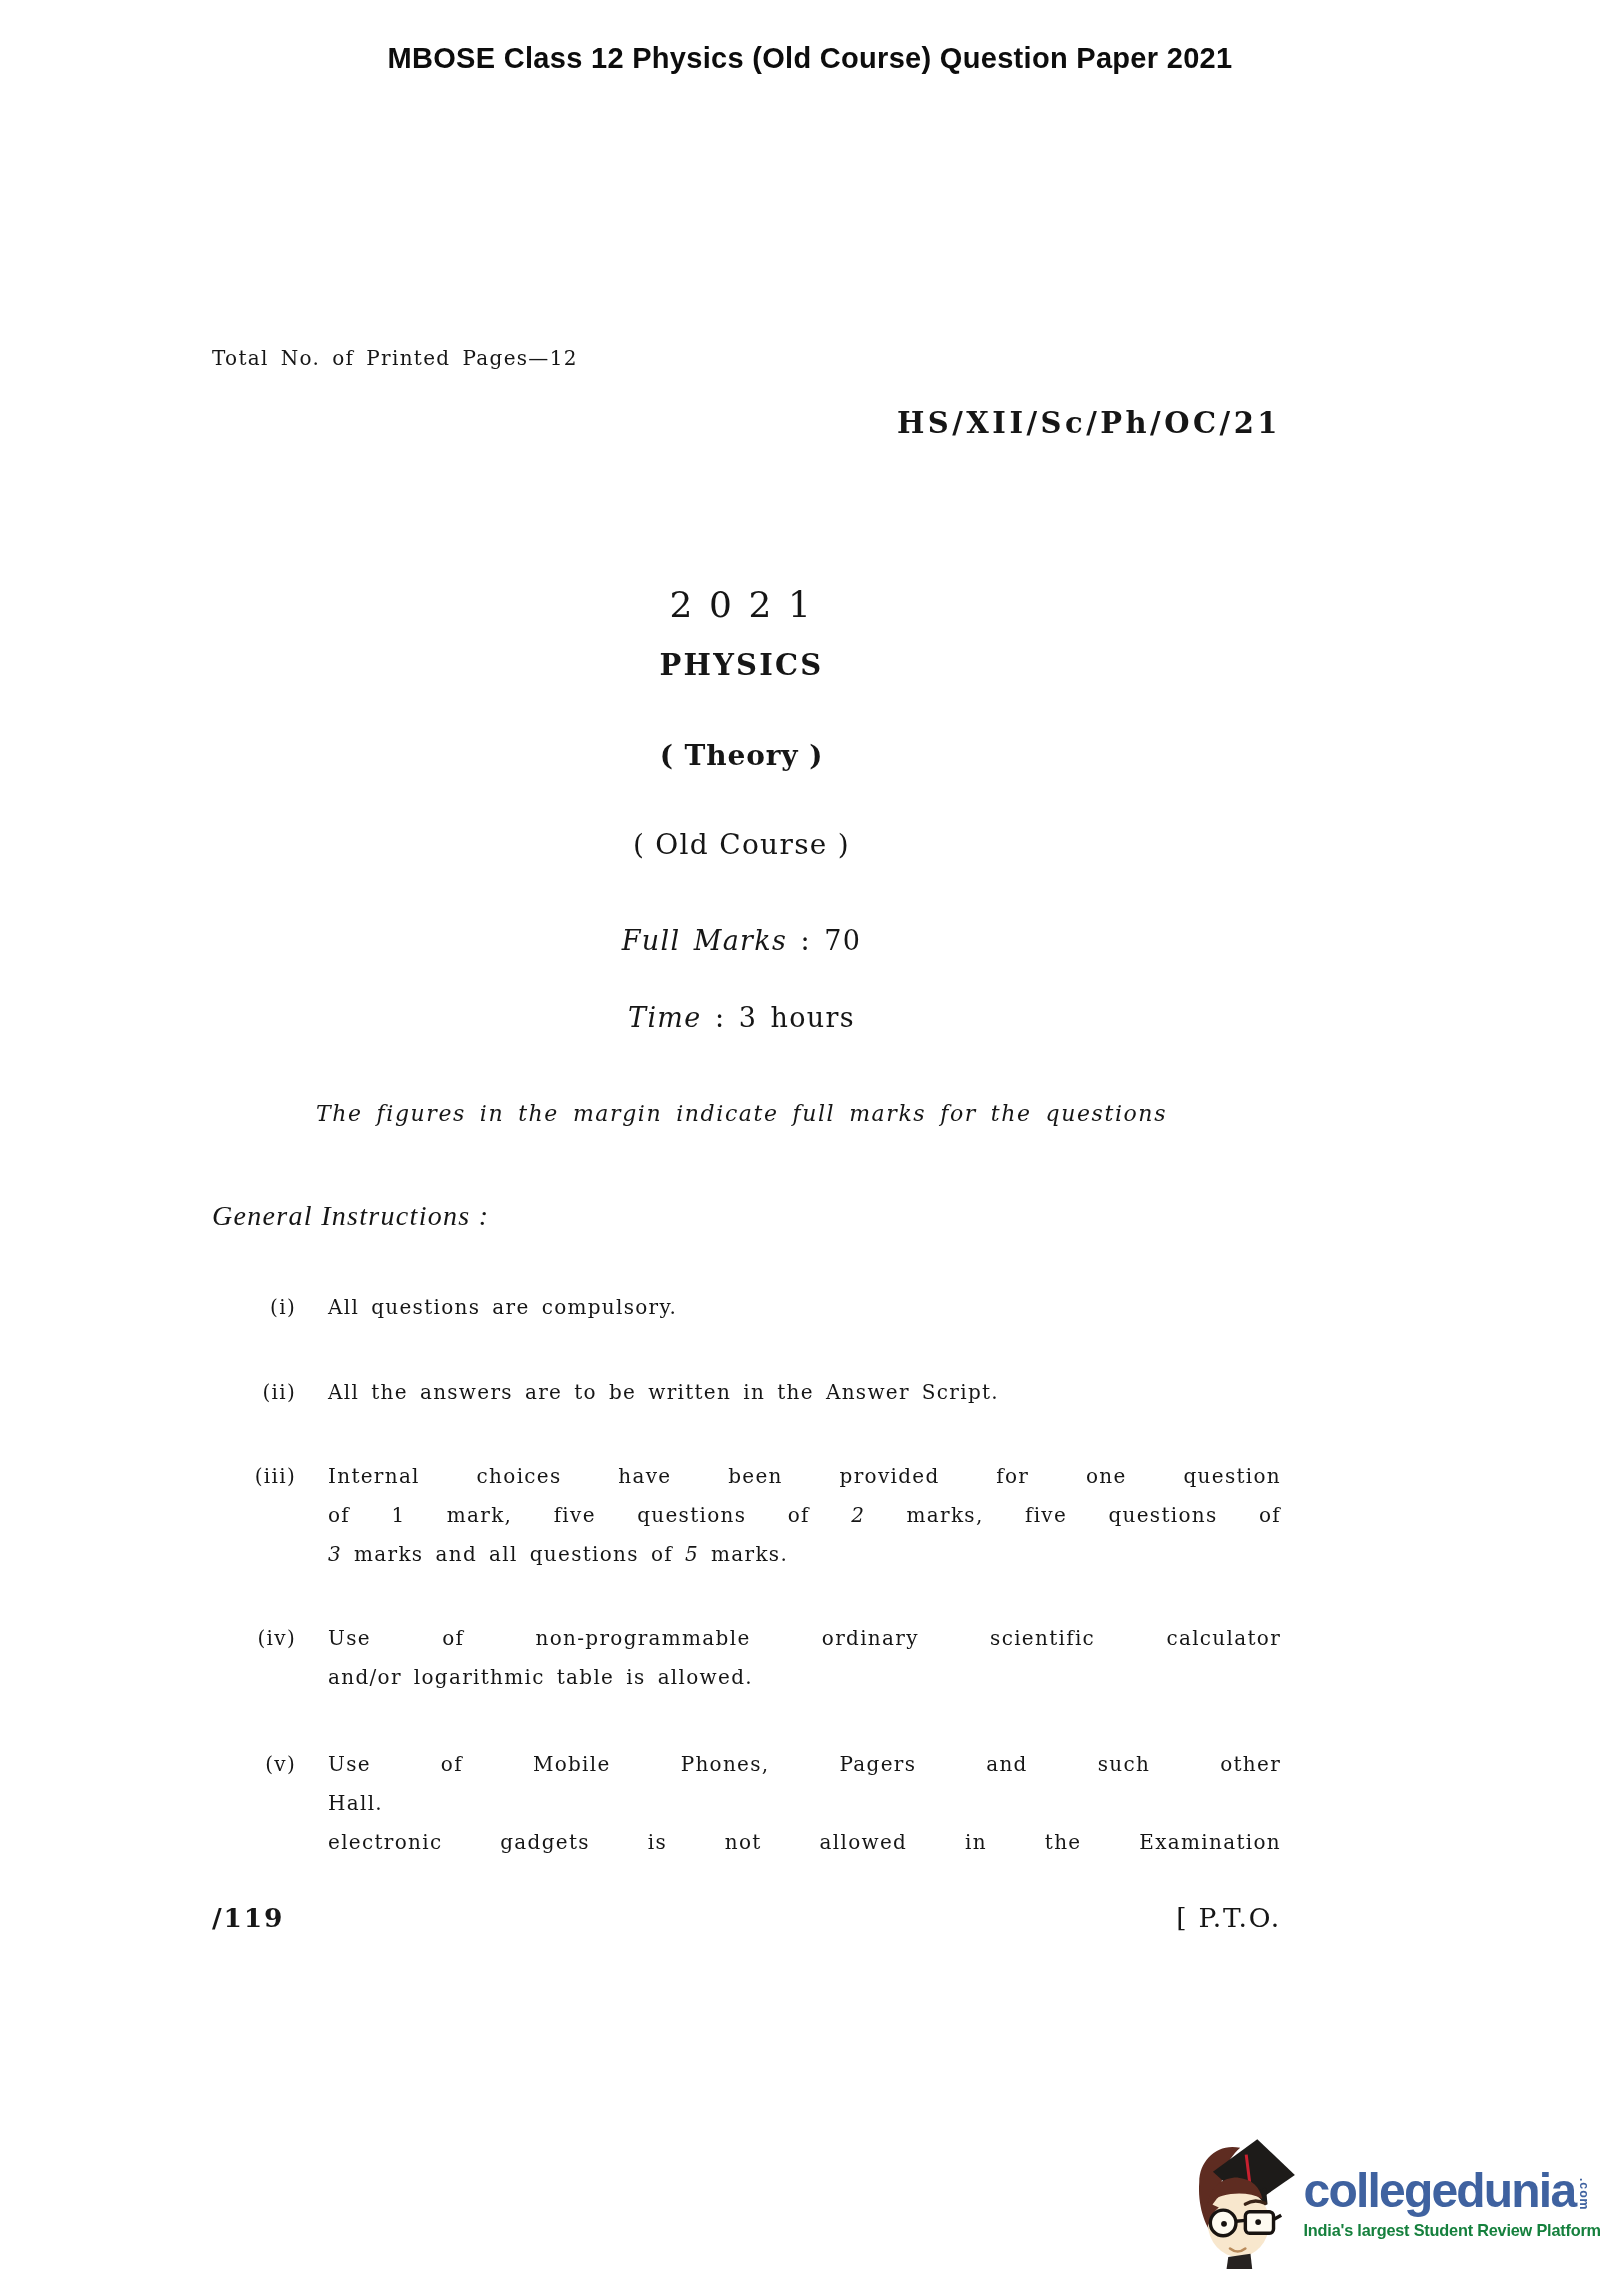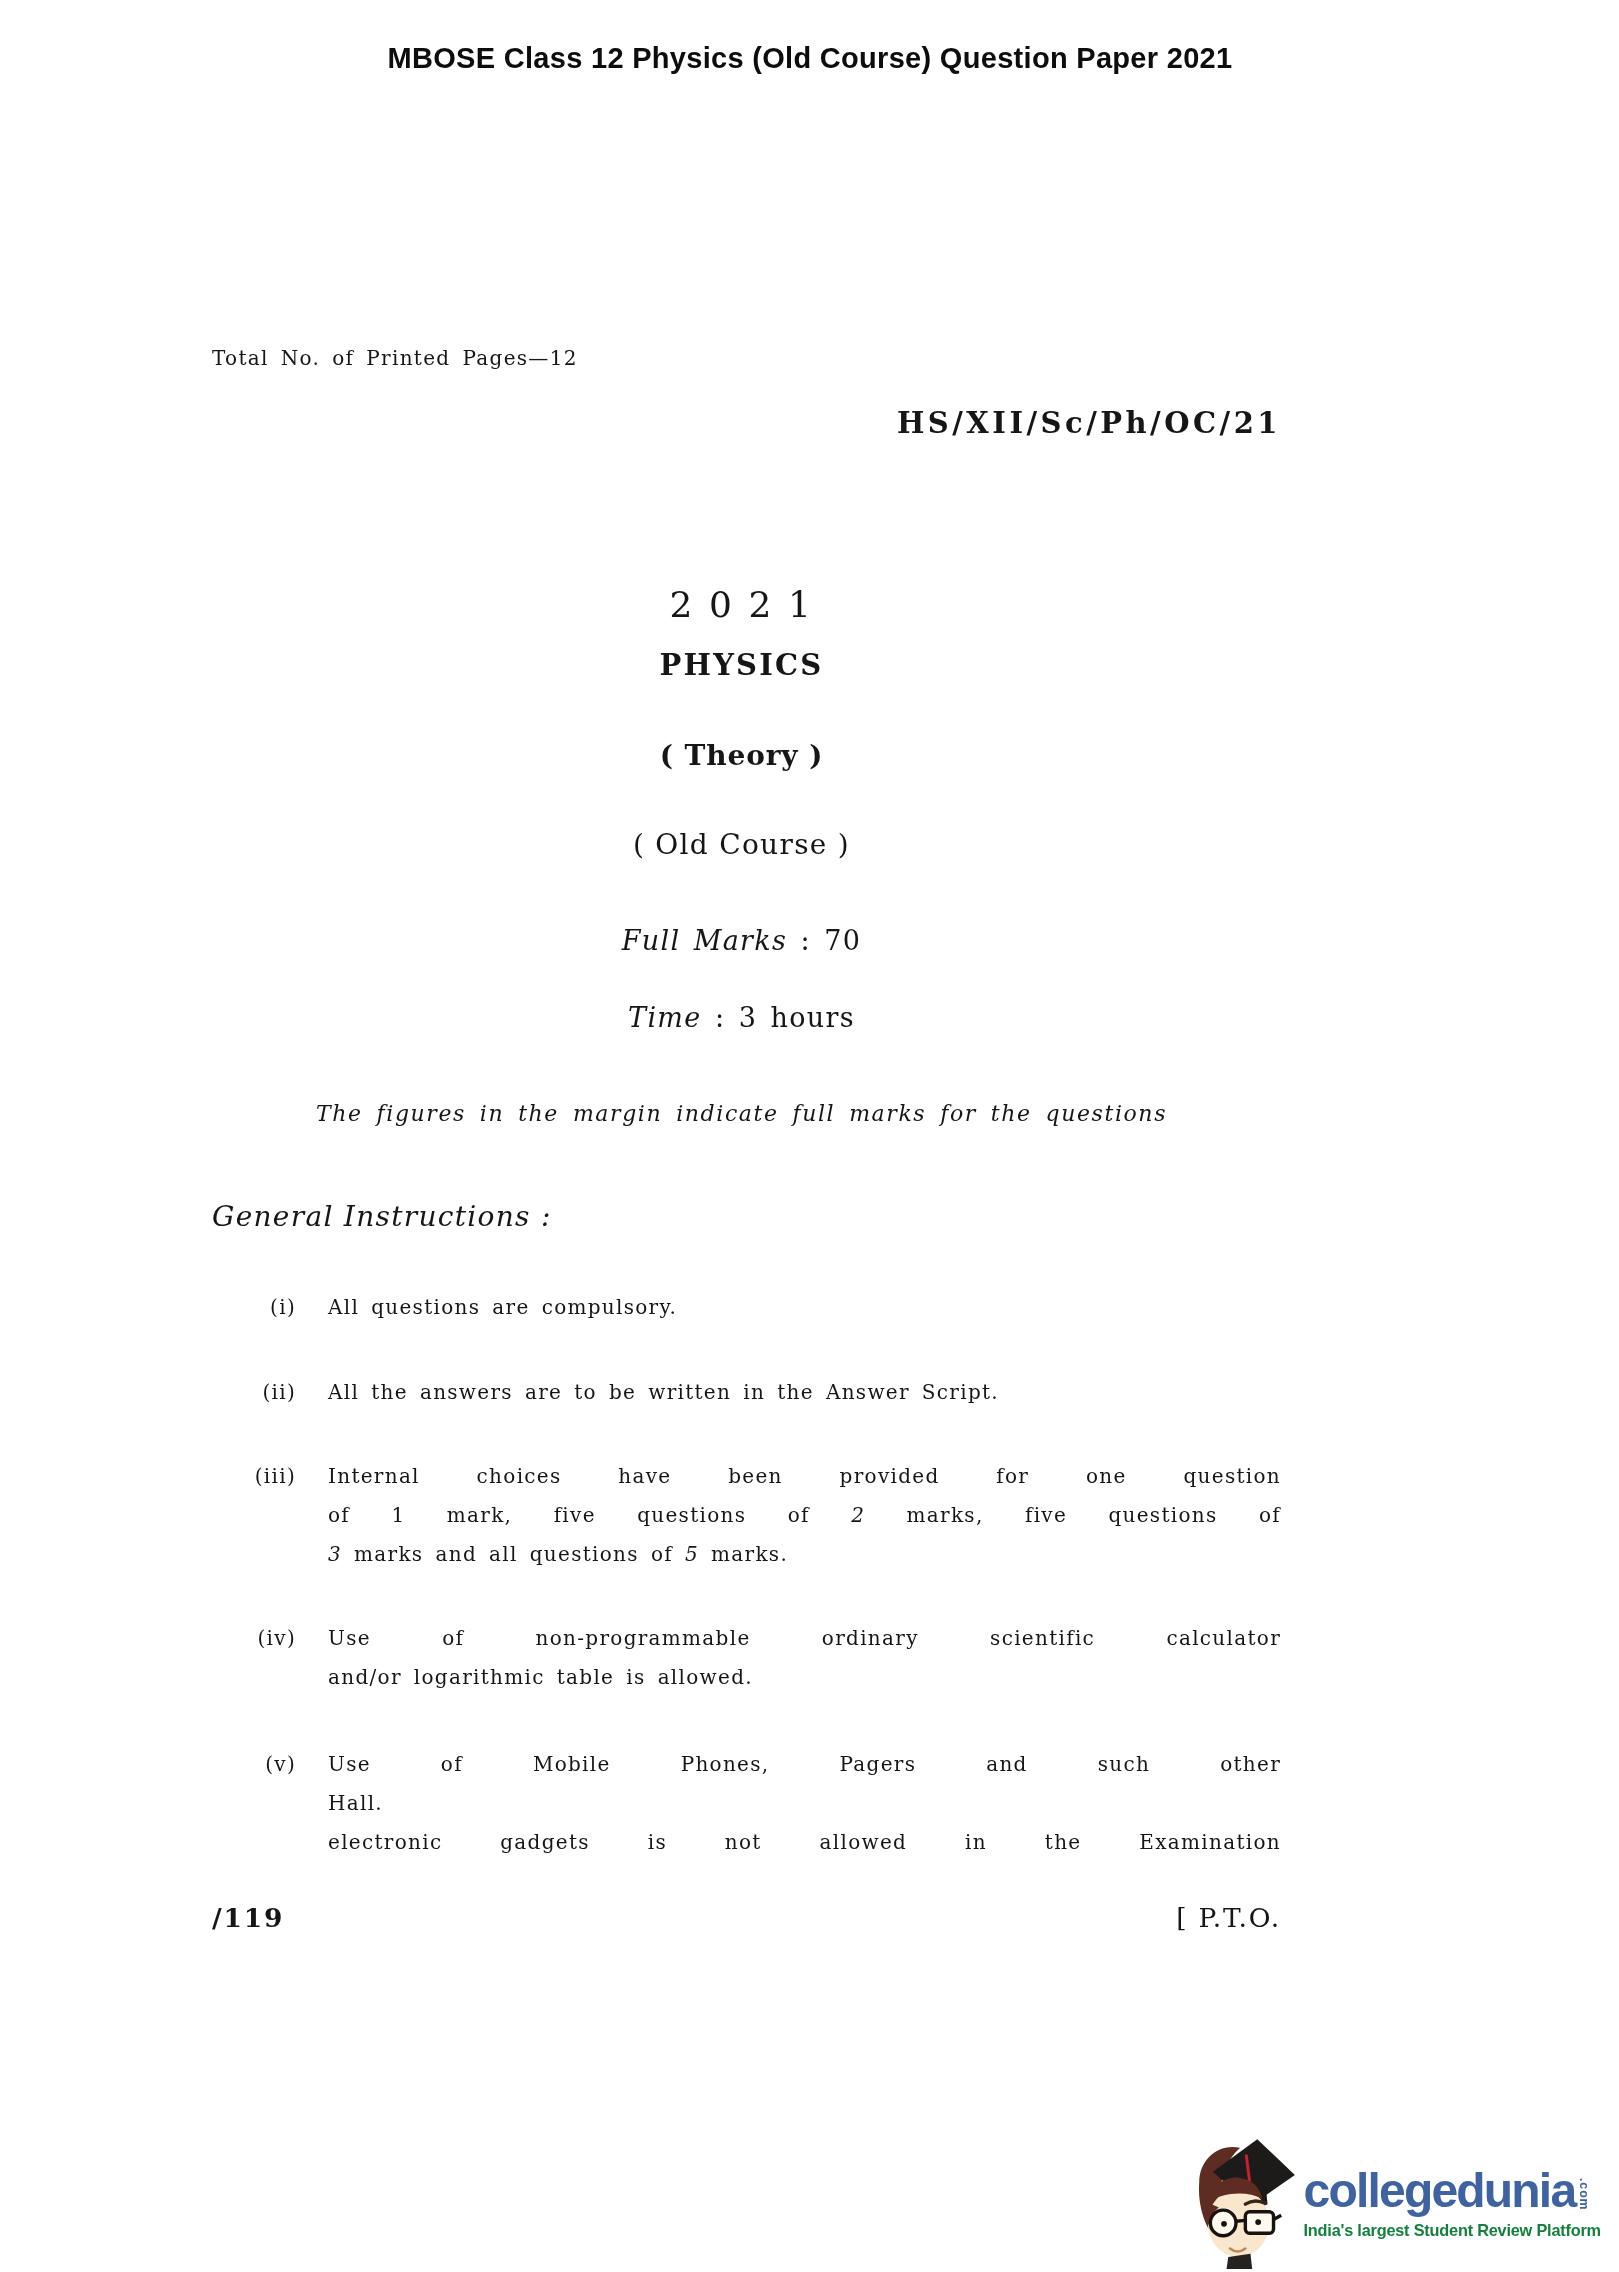--- a/index.html
+++ b/index.html
@@ -24,21 +24,21 @@
   .paper-code { left:212px; width:1069px; text-align:right; top:406px; font-size:29px; letter-spacing:3.5px; font-weight:bold; }
 
   .c { left:212px; width:1059px; text-align:center; }
   .year    { top:536px;  font-size:36px; font-weight:normal; letter-spacing:2.6px;margin-top:48px; }
   .subject { top:648px;  font-size:29px; font-weight:bold; letter-spacing:2.2px; }
   .theory  { top:739px;  font-size:28px; font-weight:bold; letter-spacing:0.9px; }
   .course  { top:828px;  font-size:28px; letter-spacing:1.3px; }
   .marks   { top:925px; font-size:27px; letter-spacing:1.3px; word-spacing:3.5px; }
   .time    { top:1002px; font-size:27px; letter-spacing:1.3px; word-spacing:3.5px; }
   .margin-note { top:1101px; font-size:22px; font-style:italic; letter-spacing:1.6px; word-spacing:5.3px; }
-  .gen-instr { left:212px; top:1200px; font-size:28px; font-style:italic; letter-spacing:1.3px; }
+  .gen-instr { left:212px; top:1200px; font-size:28px; font-style:italic; letter-spacing:1.3px;font-family:Liberation Serif, serif; }
 
   .instr { left:212px; width:1069px; display:flex; align-items:flex-start; }
   .ilabel { flex:none; width:84px; text-align:right; line-height:39px; }
   .ibody  { margin-left:32px; width:954px; }
   .iline  { line-height:39px; }
   .jl     { text-align:justify; text-align-last:justify; text-justify:inter-word; }
   .i1 { top:1288px; } .i2 { top:1373px; } .i3 { top:1457px; } .i4 { top:1619px; } .i5 { top:1745px; }
 
   .footer-left  { left:212px; top:1902px; font-size:26.5px; font-weight:bold; letter-spacing:1.8px; }
   .footer-right { left:212px; width:1069px; text-align:right; top:1902px; font-size:26.5px; letter-spacing:1.8px; }

